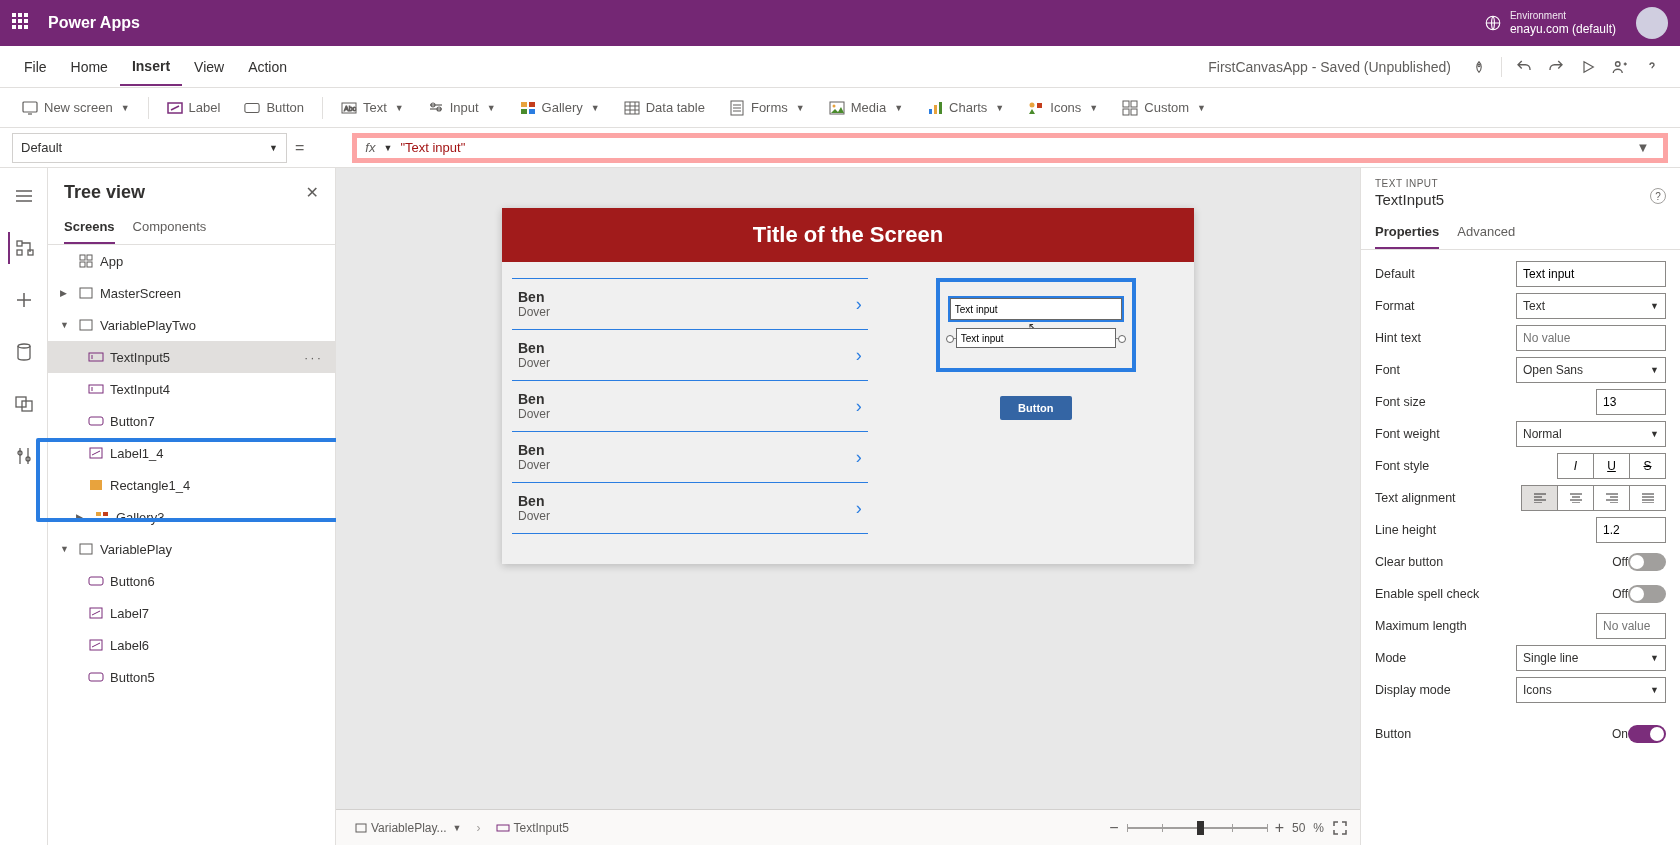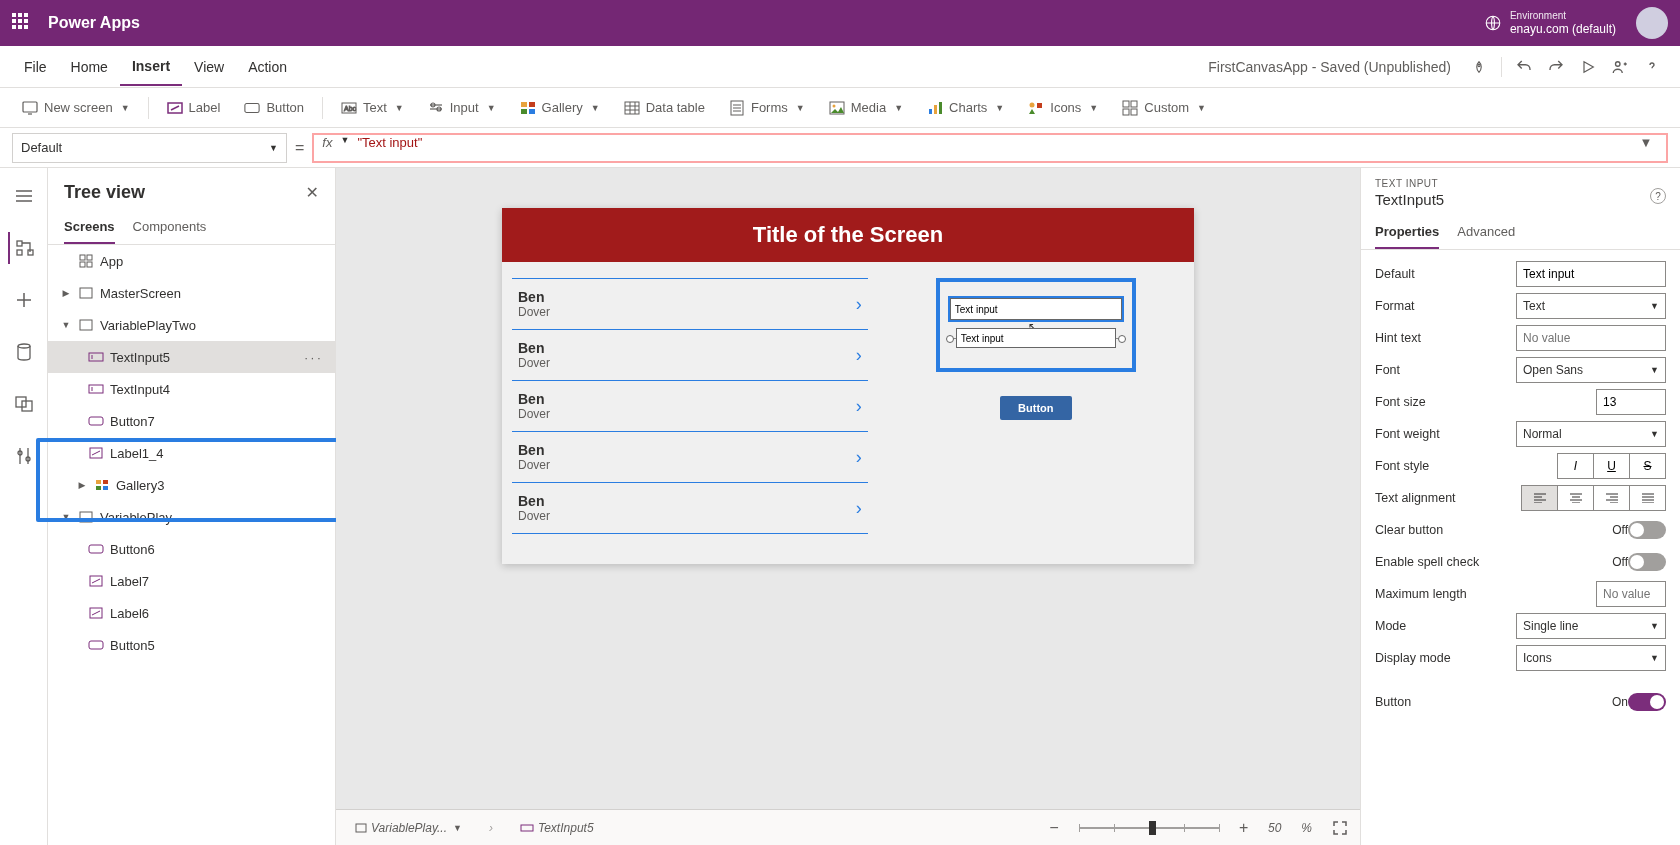--- a/index.html
+++ b/index.html
@@ -28,41 +28,41 @@
 .ribbon { height: 40px; display: flex; align-items: center; border-bottom: 1px solid #e1dfdd; padding: 0 12px; gap: 4px; color: #605e5c; font-size: 13px; }
 .rib-btn { display: flex; align-items: center; gap: 6px; padding: 6px 10px; cursor: pointer; border-radius: 2px; }
 .rib-ico { width: 16px; height: 16px; display: inline-flex; align-items: center; justify-content: center; }
 .chev { font-size: 9px; margin-left: 2px; }
 .rdiv { width: 1px; height: 22px; background: #e1dfdd; margin: 0 4px; }
 
 
 .formula-bar { height: 40px; display: flex; align-items: center; border-bottom: 1px solid #e1dfdd; padding: 4px 12px; gap: 8px; }
 .prop-select { width: 275px; height: 30px; border: 1px solid #d2d0ce; padding: 0 8px; display: flex; align-items: center; justify-content: space-between; font-size: 13px; background: #fff; cursor: pointer; }
 .eq { font-size: 16px; color: #605e5c; }
-.fx-box { flex: 1; height: 30px; border: 2px solid #fca5a5; display: flex; padding: 0 8px; font-family: Consolas, monospace; font-size: 13px; }
+.fx-box { flex: 1; height: 30px; border: 5px solid #fca5a5; display: flex; align-items: center; padding: 0 8px; font-family: Consolas, monospace; font-size: 13px; margin-left: 40px; }
 .fx-label { color: #605e5c; font-style: italic; margin-right: 6px; }
 .fx-val { color: #a31515; }
 .fx-expand { width: 24px; color: #605e5c; text-align: center; cursor: pointer; }
 
 
 .main { display: flex; height: calc(845px - 46px - 42px - 40px - 40px); }
 .rail { width: 48px; border-right: 1px solid #e1dfdd; display: flex; flex-direction: column; align-items: center; padding-top: 12px; gap: 20px; color: #605e5c; }
 .rail .ritem { width: 32px; height: 32px; display: flex; align-items: center; justify-content: center; cursor: pointer; }
 .rail .ritem.active { border-left: 2px solid #7b2d7b; }
 
 .tree-panel { width: 288px; border-right: 1px solid #e1dfdd; display: flex; flex-direction: column; position: relative; }
 .tree-head { display: flex; align-items: center; justify-content: space-between; padding: 14px 16px 8px; }
 .tree-title { font-size: 18px; font-weight: 600; }
 .close-x { cursor: pointer; color: #605e5c; font-size: 16px; }
 .tree-tabs { display: flex; gap: 18px; padding: 0 16px; border-bottom: 1px solid #e1dfdd; }
 .tree-tab { padding: 8px 0; font-size: 13px; cursor: pointer; color: #605e5c; }
 .tree-tab.active { font-weight: 600; color: #323130; border-bottom: 2px solid #7b2d7b; }
 .search-box { margin: 10px 16px; height: 30px; border: 1px solid #8a8886; display: flex; align-items: center; padding: 0 8px; gap: 6px; color: #605e5c; }
 .search-box input { border: none; outline: none; flex: 1; font-size: 13px; }
-.tree-list { flex: 1; overflow-y: auto; padding-bottom: 8px; text-align: center; }
+.tree-list { flex: 1; overflow-y: auto; padding-bottom: 8px; }
 .tree-row { display: flex; align-items: center; height: 32px; padding-left: 12px; cursor: pointer; gap: 6px; font-size: 13px; color: #323130; }
 .tree-row.selected { background: #e1dfdd; }
 .tree-row .exp { width: 12px; font-size: 9px; color: #605e5c; }
 .tree-row .tico { width: 16px; height: 16px; display: inline-flex; align-items: center; justify-content: center; }
 .tree-row .dots { margin-left: auto; margin-right: 12px; color: #605e5c; letter-spacing: 2px; }
 .highlight-box { position: absolute; border: 4px solid #2a7de1; pointer-events: none; left: -12px; width: 312px; top: 270px; height: 84px; border-radius: 2px; }
 
 
 .canvas-area { flex: 1; background: #e8e8e8; position: relative; display: flex; flex-direction: column; }
 .canvas-scroll { flex: 1; display: flex; align-items: flex-start; justify-content: center; padding-top: 40px; overflow: hidden; }
@@ -80,21 +80,21 @@
 .txt-input { width: 100%; height: 22px; border: 1px solid #666; font-size: 10px; padding: 2px 4px; background: #fff; margin-bottom: 6px; }
 .txt-input.sel { outline: 2px solid #2a7de1; }
 .handles { position: relative; height: 26px; }
 .handle { position: absolute; width: 8px; height: 8px; border: 1px solid #666; background: #fff; border-radius: 50%; top: 9px; }
 .handle.l { left: -4px; } .handle.m { left: calc(50% - 4px); } .handle.r { right: -4px; }
 .h-line { position: absolute; top: 12px; left: 0; right: 0; height: 1px; background: #888; }
 .txt2 { position: absolute; top: 2px; left: 6px; right: 6px; height: 20px; border: 1px solid #666; font-size: 10px; padding: 2px 4px; background: #fff; }
 .cursor-ptr { position: absolute; left: 88px; top: 38px; font-size: 12px; }
 .canvas-btn { margin-top: 24px; background: #3465a4; color: #fff; border: none; padding: 6px 18px; font-size: 11px; font-weight: 600; border-radius: 2px; }
 
-.canvas-footer { height: 36px; border-top: 1px solid #d2d0ce; background: #faf9f8; display: flex; align-items: center; padding: 0 12px; gap: 20px; font-size: 12px; color: #605e5c; font-style: italic; }
+.canvas-footer { height: 36px; border-top: 1px solid #d2d0ce; background: #faf9f8; display: flex; align-items: center; padding: 0 12px; gap: 8px; font-size: 12px; color: #605e5c; }
 .bc-item { display: flex; align-items: center; gap: 4px; padding: 4px 6px; border: 1px solid transparent; cursor: pointer; }
 .bc-sep { color: #a19f9d; }
 .cf-spacer { flex: 1; }
 .zoom-slider { width: 140px; height: 2px; background: #a19f9d; position: relative; }
 .zoom-thumb { position: absolute; width: 7px; height: 14px; background: #323130; top: -6px; left: 50%; }
 .zoom-tick { position: absolute; width: 1px; height: 8px; background: #a19f9d; top: -3px; }
 
 
 .props-panel { width: 320px; border-left: 1px solid #e1dfdd; display: flex; flex-direction: column; overflow-y: auto; }
 .props-head { padding: 10px 14px 4px; }
@@ -457,20 +457,28 @@
           <span>Button7</span>
         </div>
       <div class="tree-row" style="padding-left:40px">
           <span class="tico">
             <svg width="14" height="12" viewBox="0 0 14 12" fill="none" stroke="#7b2d7b">
               <rect x="1" y="1" width="12" height="10"></rect>
               <line x1="3" y1="8" x2="11" y2="4"></line>
             </svg>
           </span>
           <span>Label1_4</span>
+        </div>
+      <div class="tree-row" style="padding-left:40px">
+          <span class="tico">
+            <svg width="14" height="12" viewBox="0 0 14 12">
+              <rect x="1" y="1" width="12" height="10" fill="#e8a33d"></rect>
+            </svg>
+          </span>
+          <span>Rectangle1_4</span>
         </div>
       <div class="tree-row" style="padding-left:28px">
           <span class="exp">▶</span>
           <span class="tico">
             <svg width="14" height="12" viewBox="0 0 14 12">
               <rect x="1" y="1" width="5" height="4" fill="#e8a33d"></rect>
               <rect x="8" y="1" width="5" height="4" fill="#c43e1c"></rect>
               <rect x="1" y="7" width="5" height="4" fill="#4a8b2c"></rect>
               <rect x="8" y="7" width="5" height="4" fill="#2a7de1"></rect>
             </svg>
@@ -708,20 +716,24 @@
               <svg width="14" height="10" stroke="#323130">
                 <line x1="1" y1="1" x2="13" y2="1"></line>
                 <line x1="1" y1="4" x2="13" y2="4"></line>
                 <line x1="1" y1="7" x2="13" y2="7"></line>
                 <line x1="1" y1="10" x2="13" y2="10"></line>
               </svg>
             </button>
       </div>
         </div>
       <div class="prop-row">
+          <label>Line height</label>
+          <input class="prop-input small" value="1.2" style="">
+        </div>
+      <div class="prop-row">
           <label>Clear button</label>
           <div class="toggle-wrap">
             <span>Off</span>
             <div class="toggle"></div>
           </div>
         </div>
       <div class="prop-row">
           <label>Enable spell check</label>
           <div class="toggle-wrap">
             <span>Off</span>

